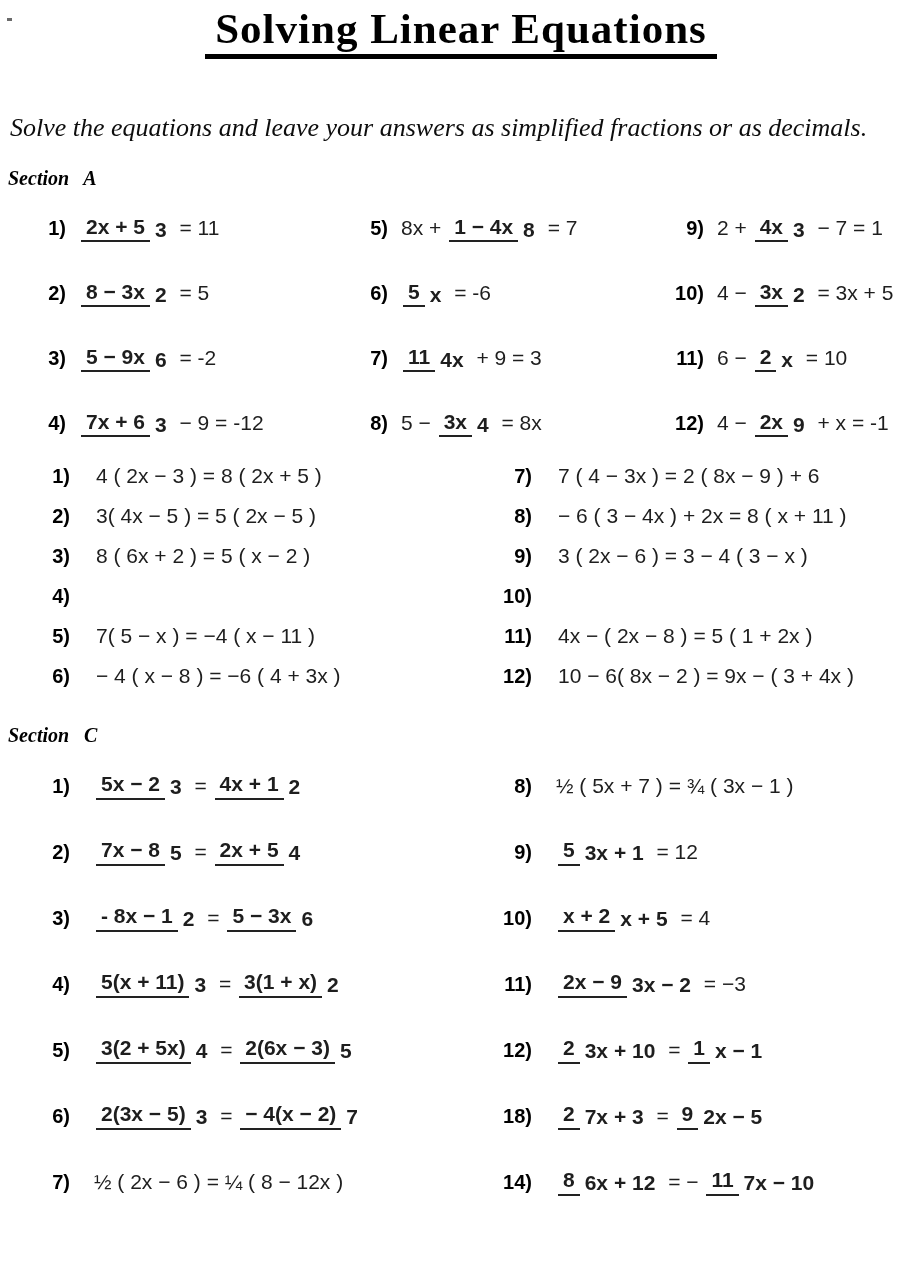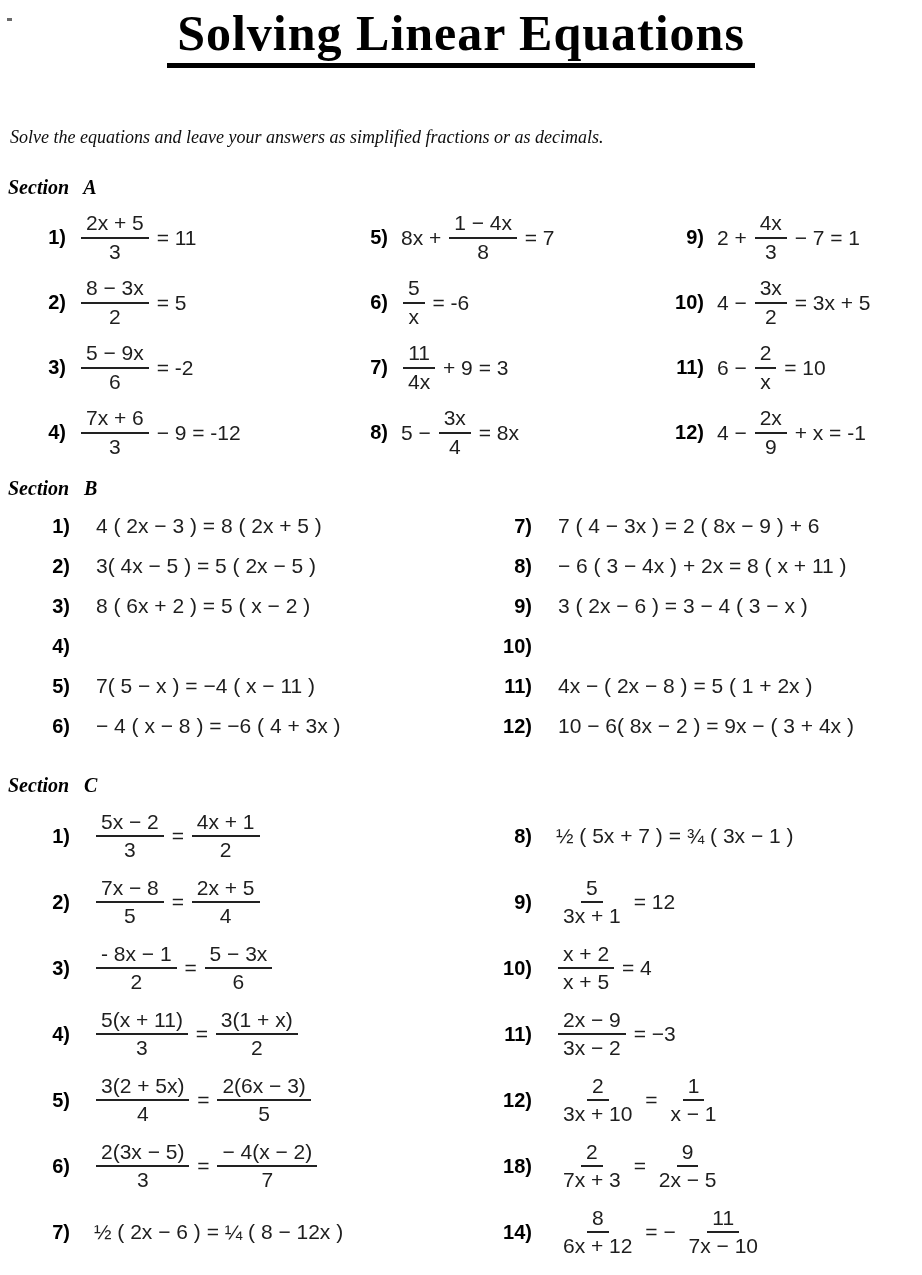--- a/index.html
+++ b/index.html
@@ -21,31 +21,31 @@
   }
   .title-wrap {
     text-align: center;
     padding-top: 4px;
   }
   h1.title {
     display: inline-block;
     margin: 0;
     font-family: "Liberation Serif", serif;
     font-weight: 700;
-    font-size: 50px;
+    font-size: 43px;
     letter-spacing: 1px;
     color: #000;
     border-bottom: 5px solid #000;
     padding: 0 10px 1px 10px;
   }
   .instruction {
     margin: 54px 0 0 10px;
     font-family: "Liberation Serif", serif;
     font-style: italic;
-    font-size: 18px;
+    font-size: 26px;
     line-height: 30px;
     color: #0d0d0d;
   }
   h2.sec-label {
     margin: 0 0 6px 8px;
     font-family: "Liberation Serif", serif;
     font-style: italic;
     font-weight: 700;
     font-size: 20px;
     color: #000;
@@ -87,25 +87,26 @@
 
   .eq {
     display: flex;
     align-items: center;
     font-size: 21px;
     color: #1e1e1e;
   }
   .tx { white-space: pre; }
   .frac {
     display: inline-flex;
-    flex-direction: column;
-    align-items: center;
+    flex-direction: row;
+    align-items: flex-end;
     text-align: center;
     margin: 0 2px;
     line-height: 1.15;
+    font-weight: bold;
   }
   .frac .num {
     border-bottom: 2px solid #222;
     padding: 0 5px 1px 5px;
   }
   .frac .den {
     padding: 1px 5px 0 5px;
   }
 </style>
 </head>
@@ -251,21 +252,20 @@
               <span class="den">9</span>
             </span>
             <span class="tx"> + x = -1</span>
           </span>
         </div>
       </div>
     </div>
 </section>
 
 <section class="sec-b">
-  <h2 class="sec-label">Section B</h2>
   <div class="cols">
       <div class="col col-0">
         <div class="problem">
           <span class="pnum">1)</span>
           <span class="eq">
             <span class="tx">4 ( 2x − 3 ) = 8 ( 2x + 5 )</span>
           </span>
         </div>
         <div class="problem">
           <span class="pnum">2)</span>

